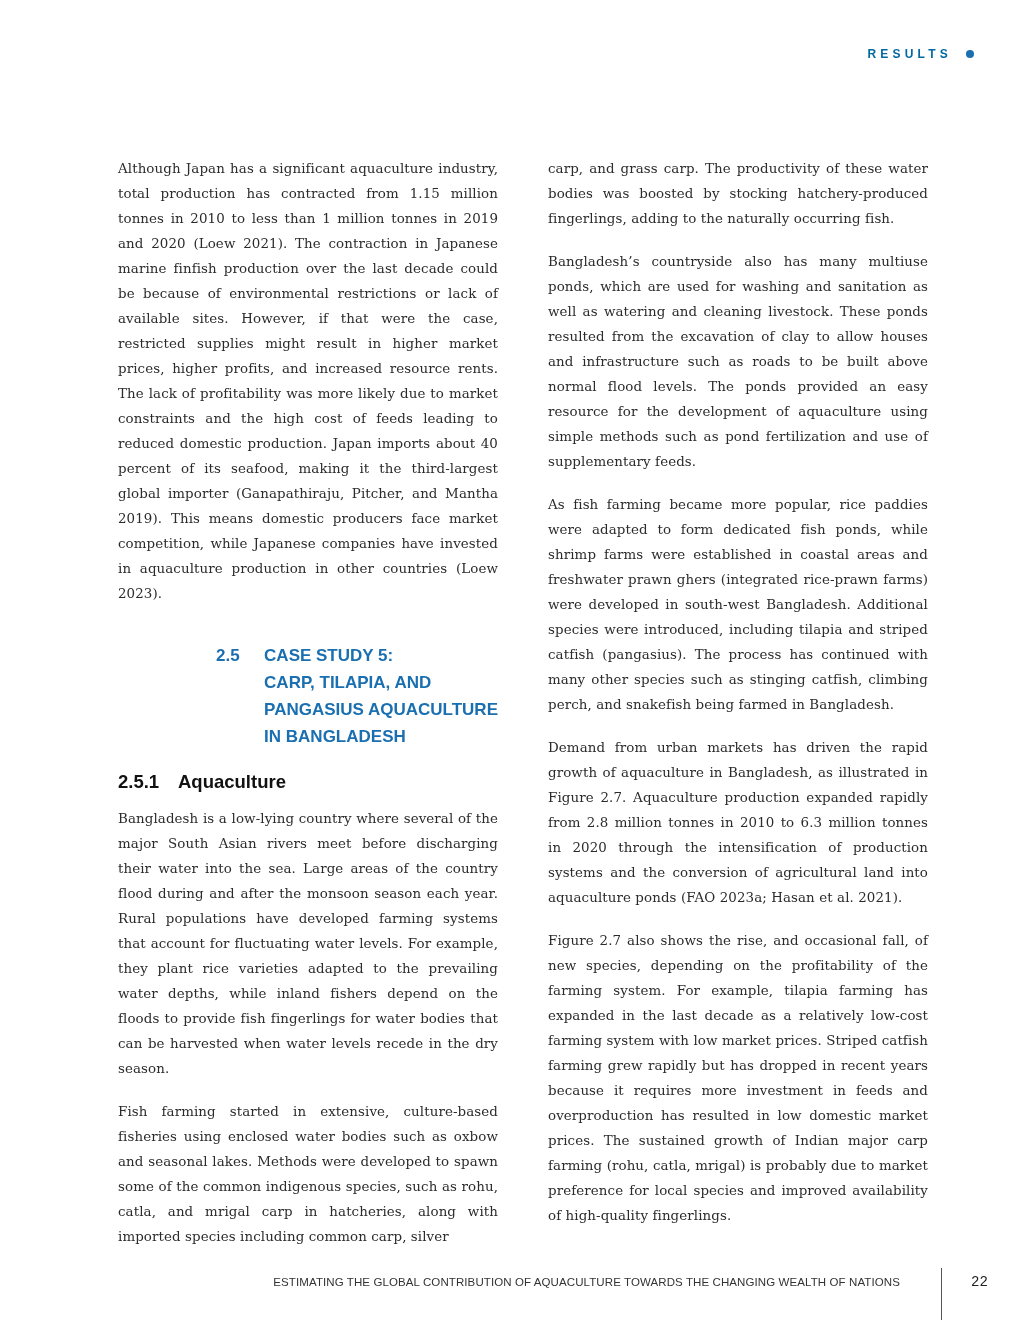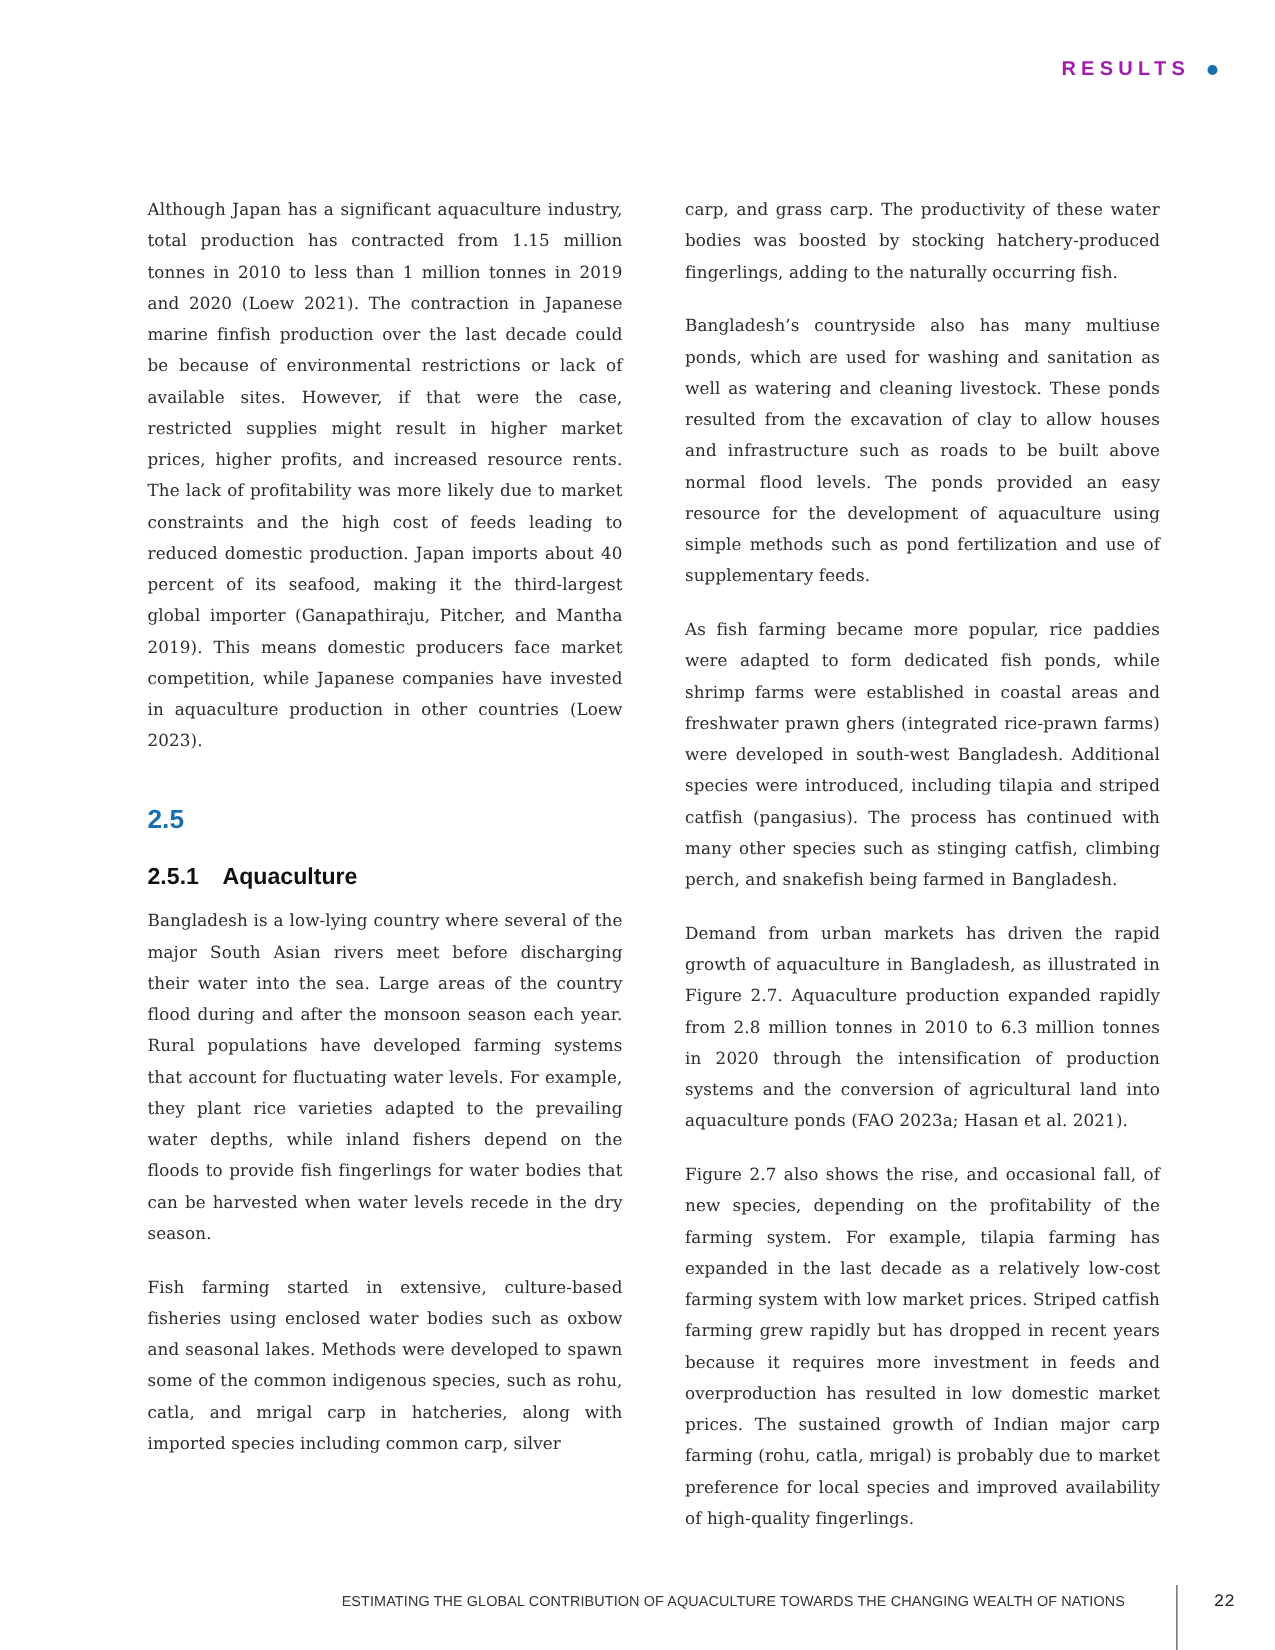--- a/index.html
+++ b/index.html
@@ -1,24 +1,24 @@
 <!DOCTYPE html>
 <html><head>
 <meta charset="utf-8">
 <style>
   html, body { margin: 0; padding: 0; background: #ffffff; }
   body { width: 1020px; height: 1320px; position: relative; overflow: hidden; font-family: "DejaVu Serif", serif; color: #2b2b2b; }
   .running-head { position: absolute; top: 47px; right: 46px; display: flex; align-items: center; gap: 14px; }
-  .running-head .label { font-family: "Liberation Sans", sans-serif; font-weight: bold; font-size: 16px; letter-spacing: 4.2px; color: #a21caf; text-align: center; }
+  .running-head .label { font-family: "Liberation Sans", sans-serif; font-weight: bold; font-size: 12px; letter-spacing: 4.2px; color: #0369a1; text-align: center; }
   .running-head .dot { width: 8px; height: 8px; border-radius: 50%; background: #1a6fb0; }
   .col { position: absolute; top: 152px; width: 380px; }
   .col.left { left: 118px; }
   .col.right { left: 548px; }
   p { margin: 4px 0 18px 0; font-size: 13.4px; line-height: 25px; text-align: justify; letter-spacing: 0.1px; }
-  .section-head { display: flex; margin: 36px 0 20px 0; color: #1a6fb0; font-family: "Liberation Sans", sans-serif; font-weight: bold; font-size: 21px; line-height: 27px; }
+  .section-head { display: flex; margin: 36px 0 20px 0; color: #1a6fb0; font-family: "Liberation Sans", sans-serif; font-weight: bold; font-size: 17px; line-height: 27px; justify-content: flex-end; }
   .section-head .num { width: 48px; flex: 0 0 48px; }
   .section-head .title { white-space: pre-line; }
   .subsection-head { display: flex; margin: 4px 0 12px 0; font-family: "Liberation Sans", sans-serif; font-weight: bold; font-size: 18.5px; line-height: 24px; color: #111; align-items: center; }
   .subsection-head .num { width: 60px; flex: 0 0 60px; }
   .footer { position: absolute; top: 1276px; left: 0; width: 1020px; }
   .footer .title { position: absolute; right: 120px; top: 0; font-family: "Liberation Sans", sans-serif; font-size: 11.5px; color: #333; letter-spacing: 0.1px; }
   .footer .divider { position: absolute; left: 941px; top: -8px; width: 1px; height: 52px; background: #555; }
   .footer .page { position: absolute; left: 971px; top: -2px; font-family: Liberation Mono, monospace; font-size: 14px; color: #222; }
 </style>
 </head>
@@ -26,20 +26,24 @@
 
 <div class="running-head">
   <span class="label">RESULTS</span>
   <span class="dot"></span>
 </div>
 
 <div class="col left">
   <p>Although Japan has a significant aquaculture industry, total production has contracted from 1.15 million tonnes in 2010 to less than 1 million tonnes in 2019 and 2020 (Loew 2021). The contraction in Japanese marine finfish production over the last decade could be because of environmental restrictions or lack of available sites. However, if that were the case, restricted supplies might result in higher market prices, higher profits, and increased resource rents. The lack of profitability was more likely due to market constraints and the high cost of feeds leading to reduced domestic production. Japan imports about 40 percent of its seafood, making it the third-largest global importer (Ganapathiraju, Pitcher, and Mantha 2019). This means domestic producers face market competition, while Japanese companies have invested in aquaculture production in other countries (Loew 2023).</p>
   <div class="section-head">
     <span class="num">2.5</span>
+    <span class="title">CASE STUDY 5:
+CARP, TILAPIA, AND
+PANGASIUS AQUACULTURE
+IN BANGLADESH</span>
   </div>
   <div class="subsection-head">
     <span class="num">2.5.1</span>
     <span class="title">Aquaculture</span>
   </div>
   <p>Bangladesh is a low-lying country where several of the major South Asian rivers meet before discharging their water into the sea. Large areas of the country flood during and after the monsoon season each year. Rural populations have developed farming systems that account for fluctuating water levels. For example, they plant rice varieties adapted to the prevailing water depths, while inland fishers depend on the floods to provide fish fingerlings for water bodies that can be harvested when water levels recede in the dry season.</p>
   <p>Fish farming started in extensive, culture-based fisheries using enclosed water bodies such as oxbow and seasonal lakes. Methods were developed to spawn some of the common indigenous species, such as rohu, catla, and mrigal carp in hatcheries, along with imported species including common carp, silver</p>
 </div>
 
 <div class="col right">

